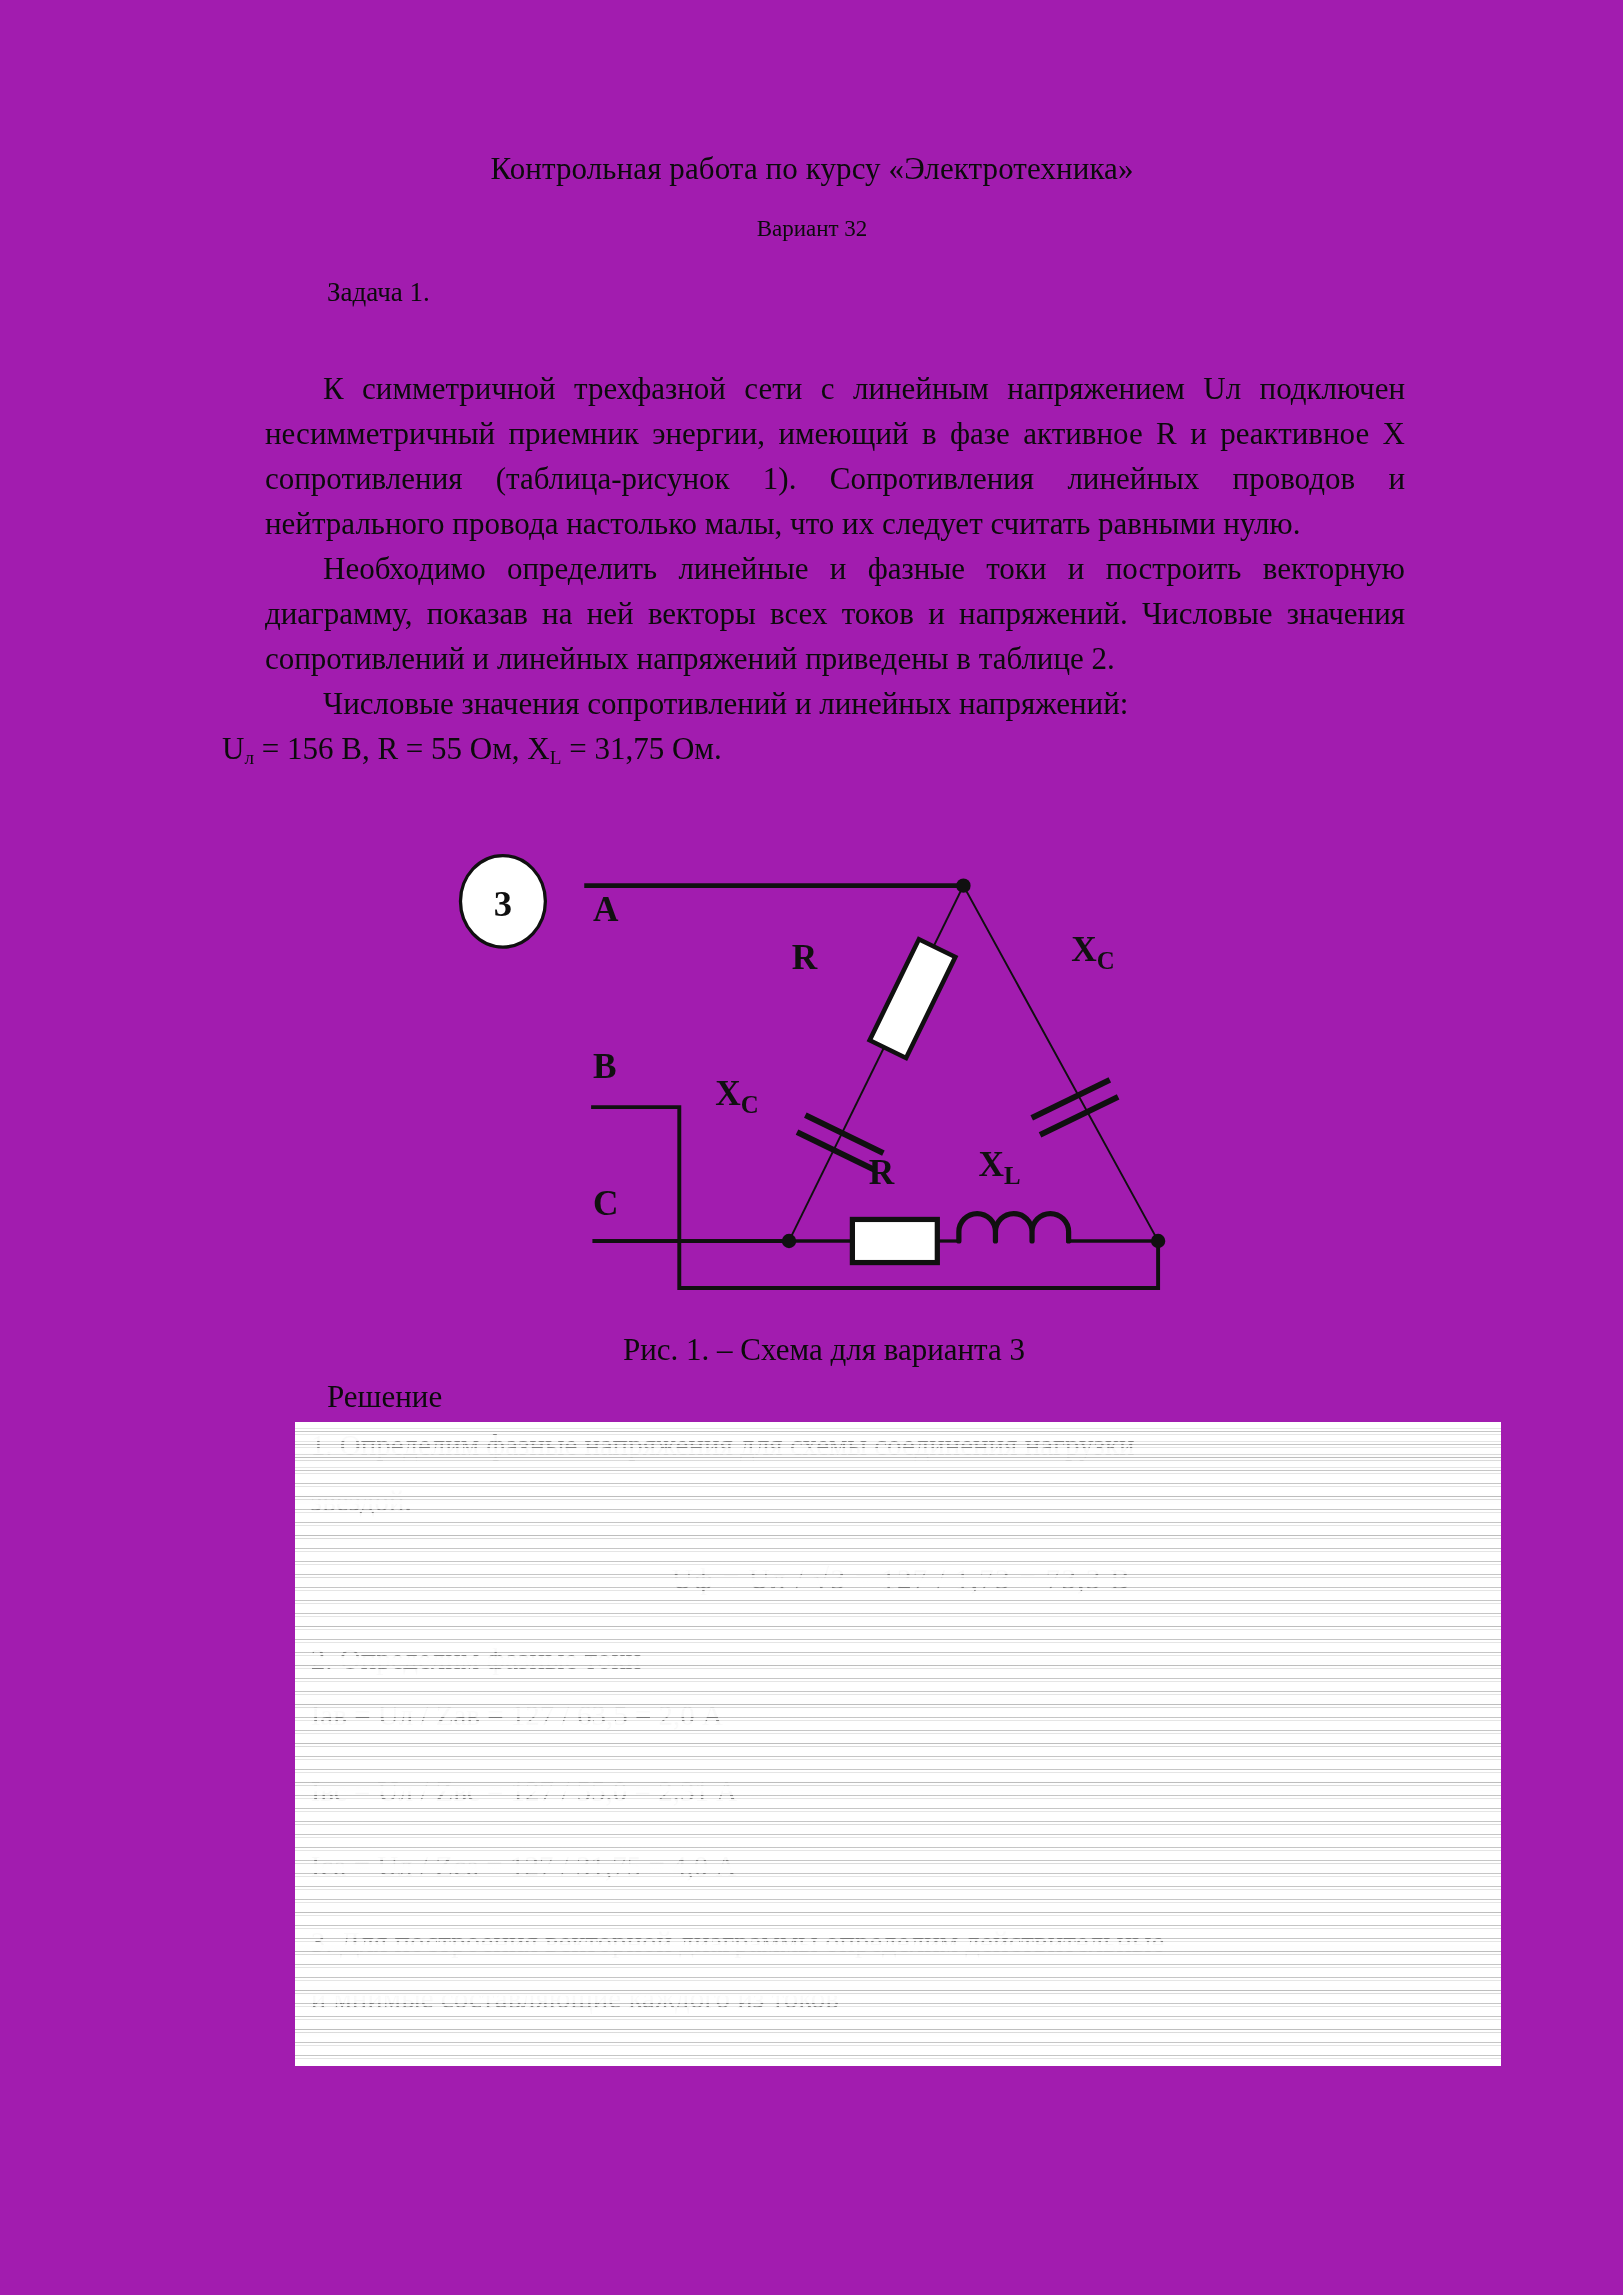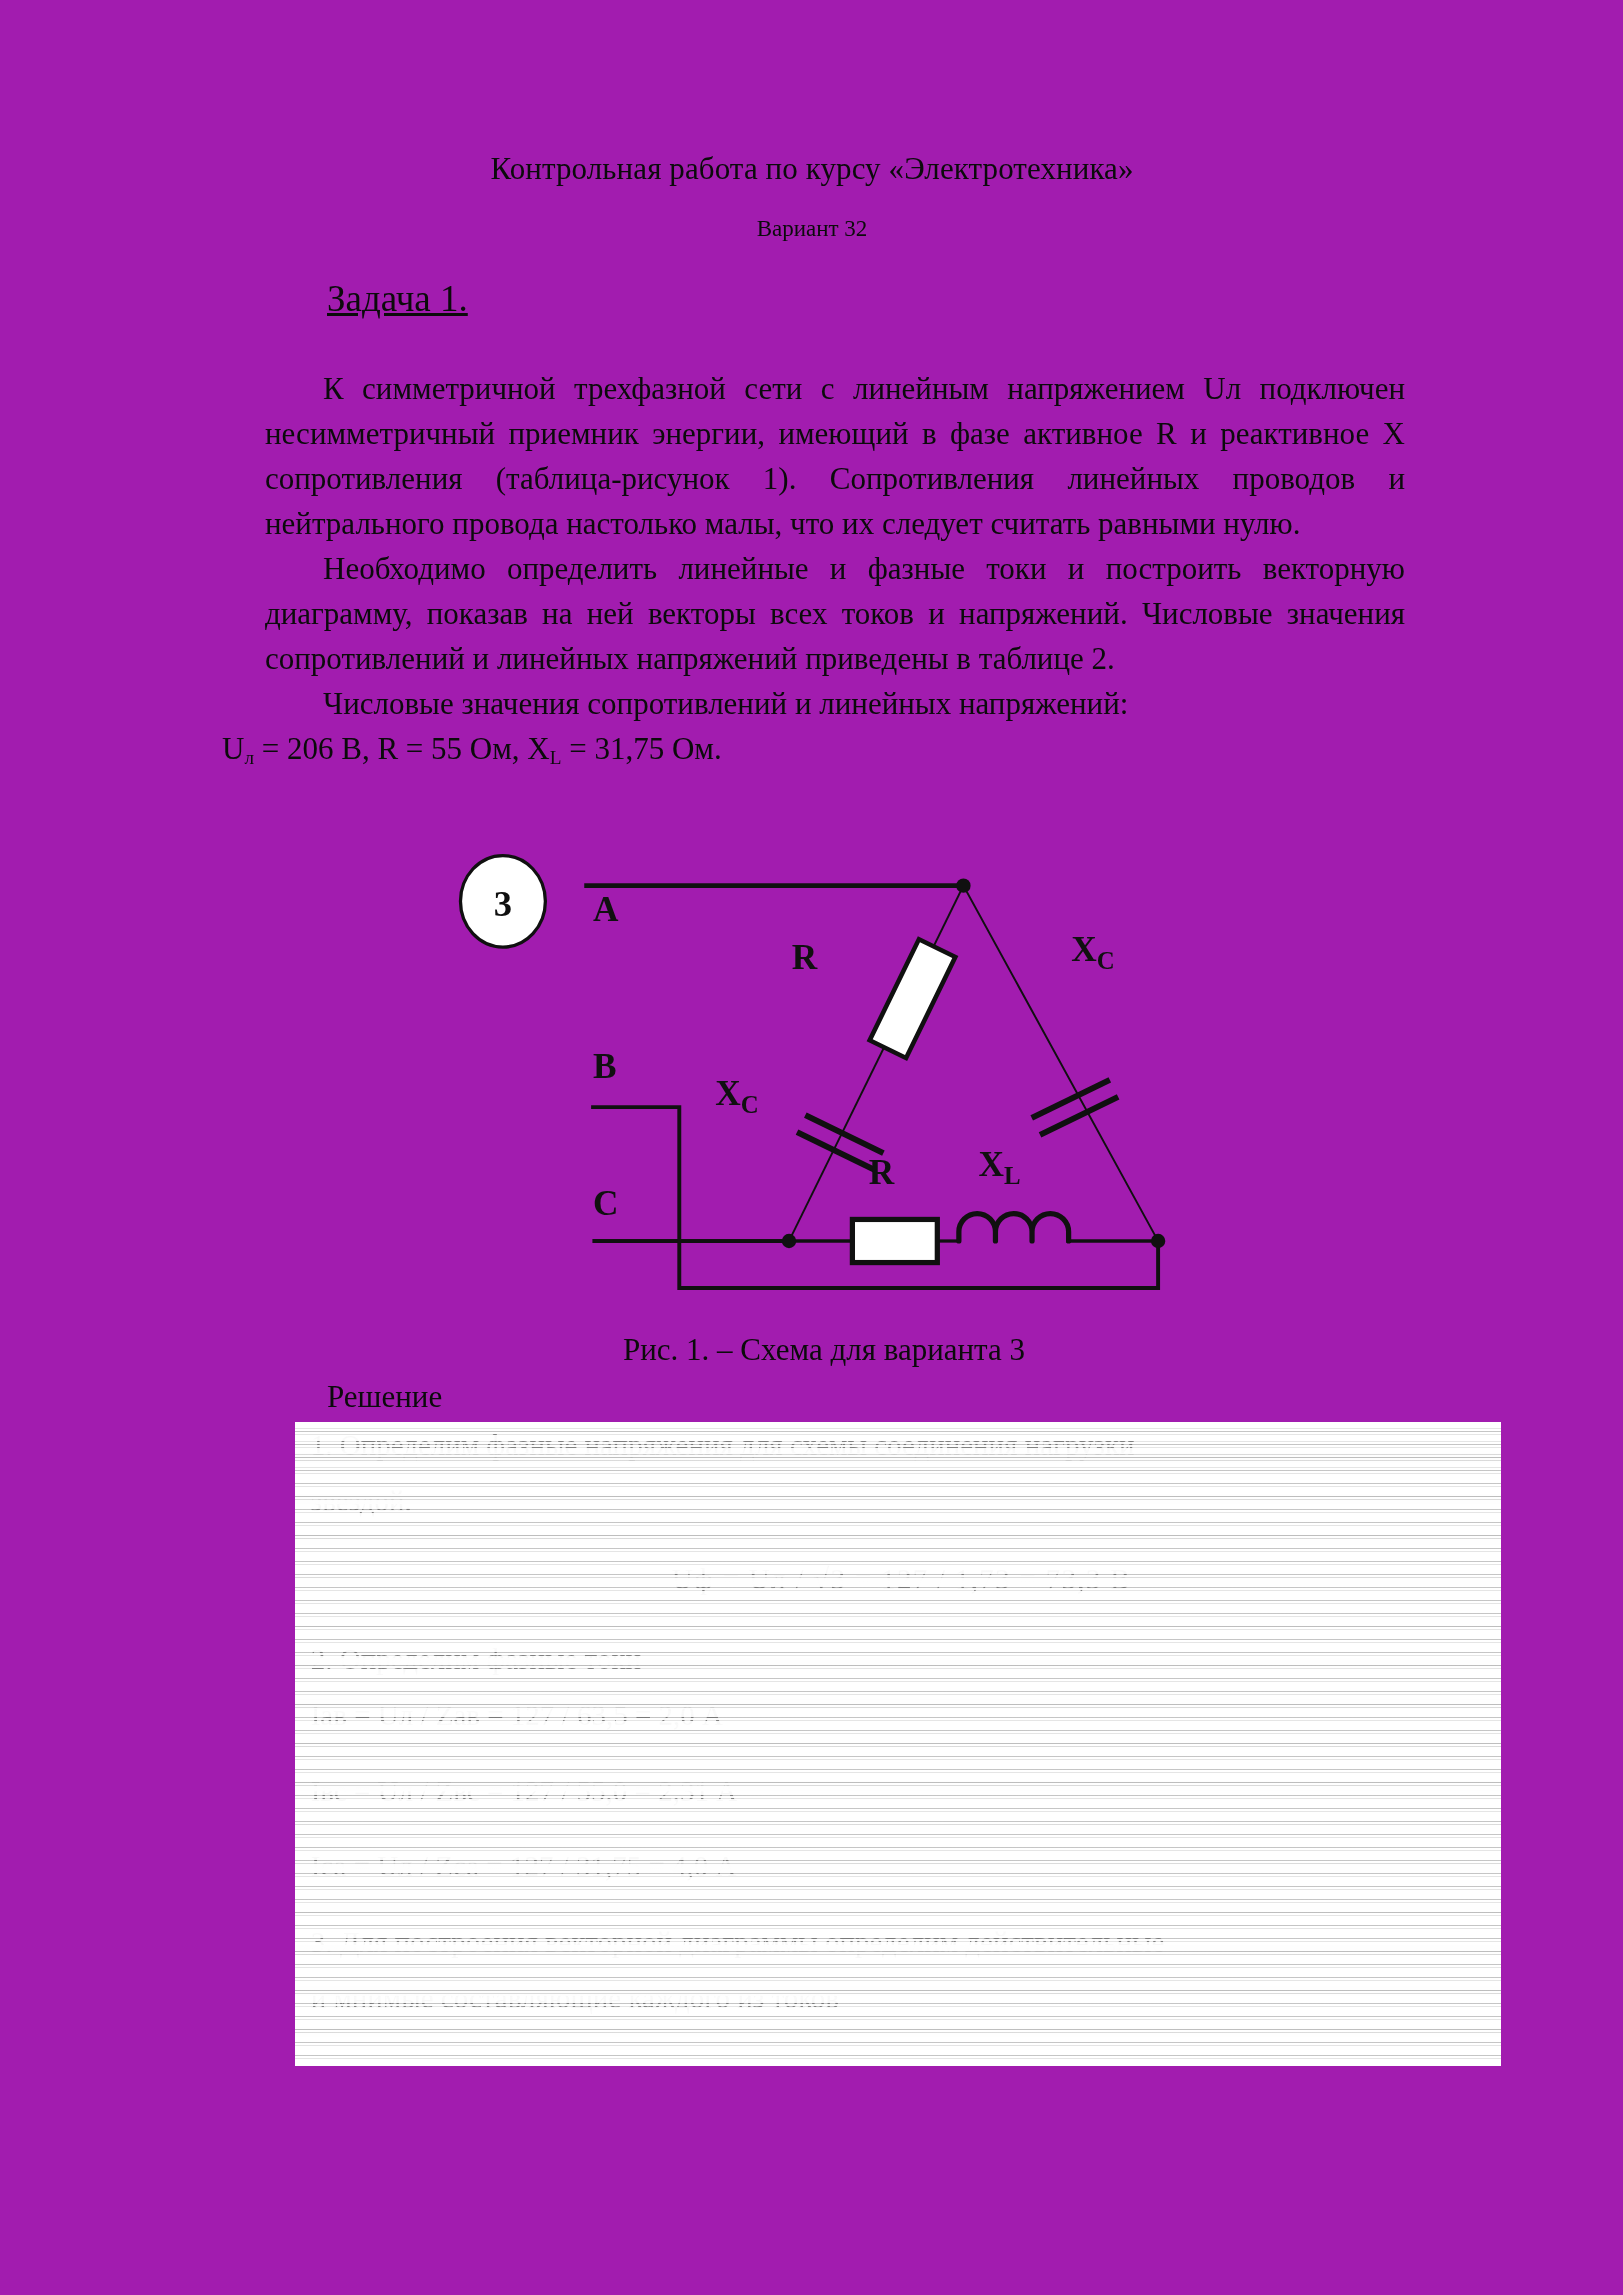--- a/index.html
+++ b/index.html
@@ -39,22 +39,21 @@
     left: 0; right: 0;
     top: 216px;
     text-align: center;
     font-size: 23px;
     line-height: 1.1;
   }
   .task-label {
     position: absolute;
     left: 327px;
     top: 277px;
-    font-size: 37px;
-    text-decoration: underline;
+    font-size: 27px;
   }
 
   
   .body-block {
     position: absolute;
     left: 222px;
     top: 366px;
     width: 1183px;
     font-size: 31px;
     line-height: 45px;
@@ -186,21 +185,21 @@
   <div class="task-label">Задача 1.</div>
 
   <div class="body-block">
     <p class="para indent last-line-left">К симметричной трехфазной сети с линейным напряжением Uл подключен несимметричный приемник энергии, имеющий в фазе активное R и реактивное X сопротивления (таблица-рисунок 1). Сопротивления линейных проводов и нейтрального провода настолько малы, что их следует считать равными нулю.</p>
 
     <p class="para indent last-line-left">Необходимо определить линейные и фазные токи и построить векторную диаграмму, показав на ней векторы всех токов и напряжений. Числовые значения сопротивлений и линейных напряжений приведены в таблице 2.</p>
 
     <p class="para indent last-line-left">Числовые значения сопротивлений и линейных напряжений:</p>
 
     <p class="para values-line">
-      <span>U</span><sub class="vsub">л</sub><span> = 206 В, </span><span>R</span><span> = 55 Ом, </span><span>X</span><sub class="vsub">L</sub><span> = 31,75 Ом.</span>
+      <span>U</span><sub class="vsub">л</sub><span> = 156 В, </span><span>R</span><span> = 55 Ом, </span><span>X</span><sub class="vsub">L</sub><span> = 31,75 Ом.</span>
     </p>
   </div>
 
   <div class="figure">
     <svg width="810" height="477" viewBox="0 0 1240 730" xmlns="http://www.w3.org/2000/svg">
       <g fill="none" stroke="#101010" stroke-width="5" stroke-linecap="square">
 
         <ellipse cx="130" cy="80" rx="65" ry="70" stroke="#101010" stroke-width="5" fill="#ffffff"></ellipse>
 
         <line x1="258" y1="56" x2="835" y2="56" stroke-width="7"></line>

